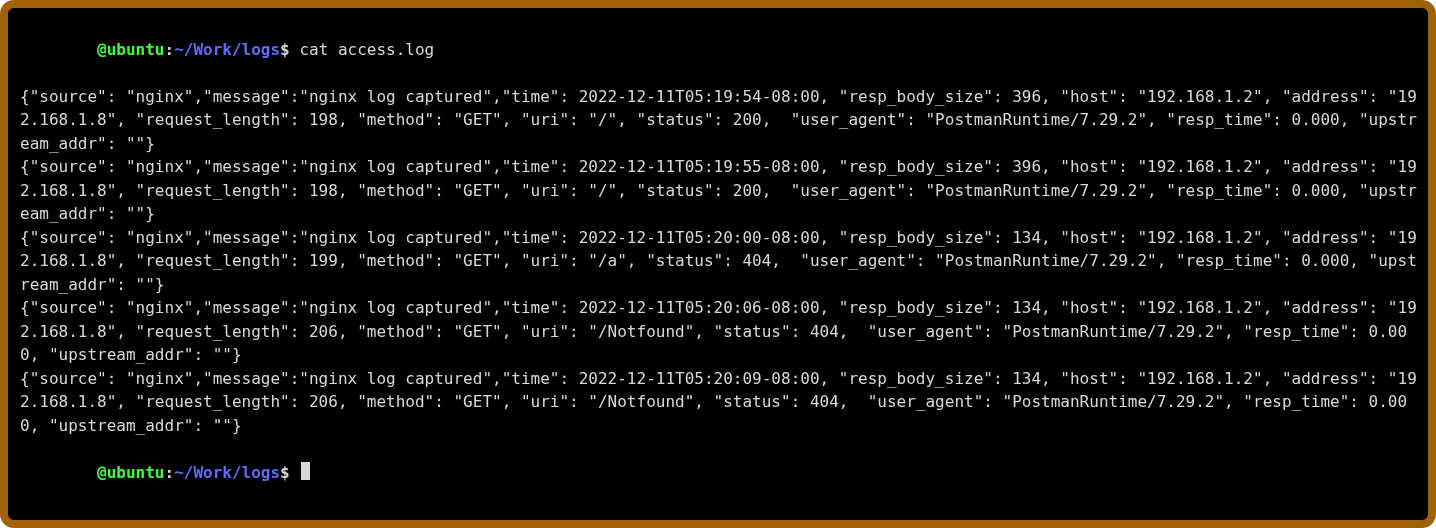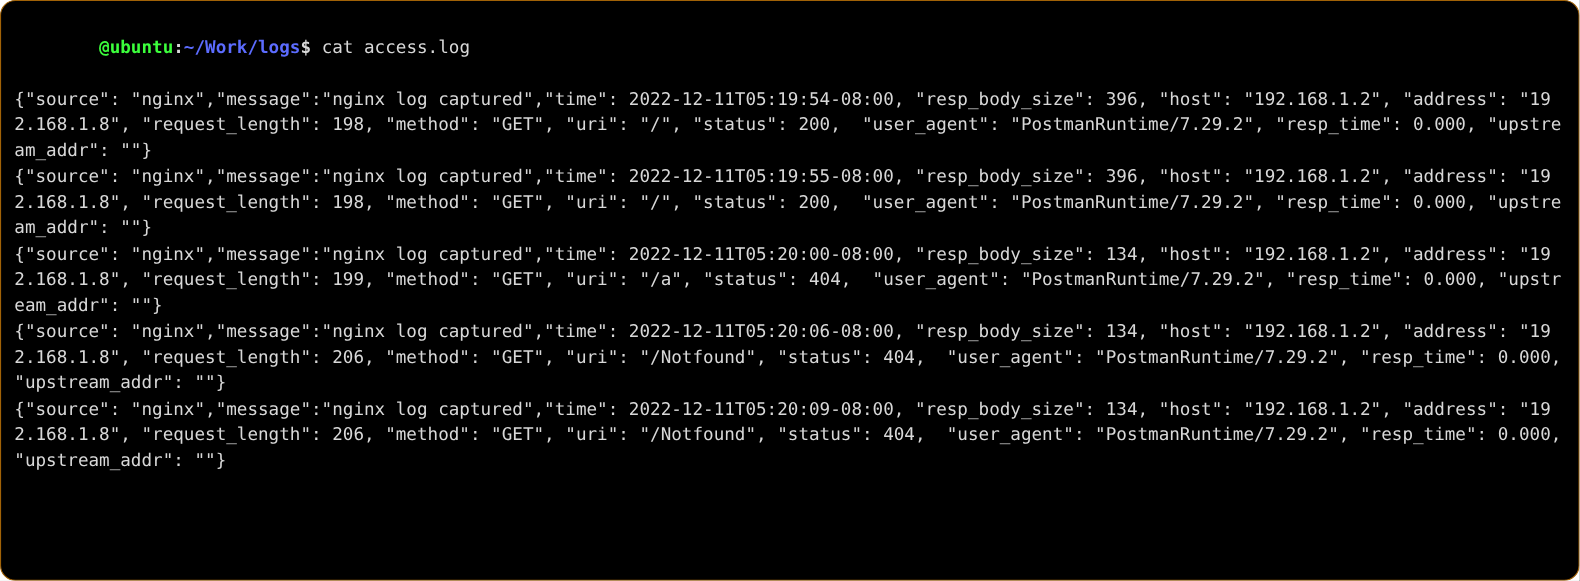--- a/index.html
+++ b/index.html
@@ -7,21 +7,21 @@
     padding:0;
     width:1436px;
     height:528px;
     background:#fff;
   }
   .terminal{
     box-sizing:border-box;
     width:1436px;
     height:528px;
     background:#000;
-    border:1px solid #a16207;
+    border:8px solid #a16207;
     border-radius:14px;
     padding:6px 8px 8px 12px;
     font-family:"DejaVu Sans Mono","Liberation Mono","Courier New",monospace;
     font-size:16px;
     line-height:23.5px;
     color:#d8d8d8;
     overflow:hidden;
     position:relative;
   }
   .line{
@@ -53,14 +53,17 @@
   <div class="line">
     <span class="prompt-hidden">user</span><span class="prompt-user">@</span><span class="prompt-host">ubuntu</span><span class="prompt-colon">:</span><span class="prompt-path">~/Work/logs</span><span class="prompt-dollar">$</span> <span class="cmd">cat access.log</span>
   </div>
 
   <div class="line log">{"source": "nginx","message":"nginx log captured","time": 2022-12-11T05:19:54-08:00, "resp_body_size": 396, "host": "192.168.1.2", "address": "192.168.1.8", "request_length": 198, "method": "GET", "uri": "/", "status": 200,  "user_agent": "PostmanRuntime/7.29.2", "resp_time": 0.000, "upstream_addr": ""}</div>
   <div class="line log">{"source": "nginx","message":"nginx log captured","time": 2022-12-11T05:19:55-08:00, "resp_body_size": 396, "host": "192.168.1.2", "address": "192.168.1.8", "request_length": 198, "method": "GET", "uri": "/", "status": 200,  "user_agent": "PostmanRuntime/7.29.2", "resp_time": 0.000, "upstream_addr": ""}</div>
   <div class="line log">{"source": "nginx","message":"nginx log captured","time": 2022-12-11T05:20:00-08:00, "resp_body_size": 134, "host": "192.168.1.2", "address": "192.168.1.8", "request_length": 199, "method": "GET", "uri": "/a", "status": 404,  "user_agent": "PostmanRuntime/7.29.2", "resp_time": 0.000, "upstream_addr": ""}</div>
   <div class="line log">{"source": "nginx","message":"nginx log captured","time": 2022-12-11T05:20:06-08:00, "resp_body_size": 134, "host": "192.168.1.2", "address": "192.168.1.8", "request_length": 206, "method": "GET", "uri": "/Notfound", "status": 404,  "user_agent": "PostmanRuntime/7.29.2", "resp_time": 0.000, "upstream_addr": ""}</div>
   <div class="line log">{"source": "nginx","message":"nginx log captured","time": 2022-12-11T05:20:09-08:00, "resp_body_size": 134, "host": "192.168.1.2", "address": "192.168.1.8", "request_length": 206, "method": "GET", "uri": "/Notfound", "status": 404,  "user_agent": "PostmanRuntime/7.29.2", "resp_time": 0.000, "upstream_addr": ""}</div>
 
+  <div class="line">
+    <span class="prompt-hidden">user</span><span class="prompt-user">@</span><span class="prompt-host">ubuntu</span><span class="prompt-colon">:</span><span class="prompt-path">~/Work/logs</span><span class="prompt-dollar">$</span> <span class="cursor"></span>
+  </div>
 
 </div>
 
 </body></html>

